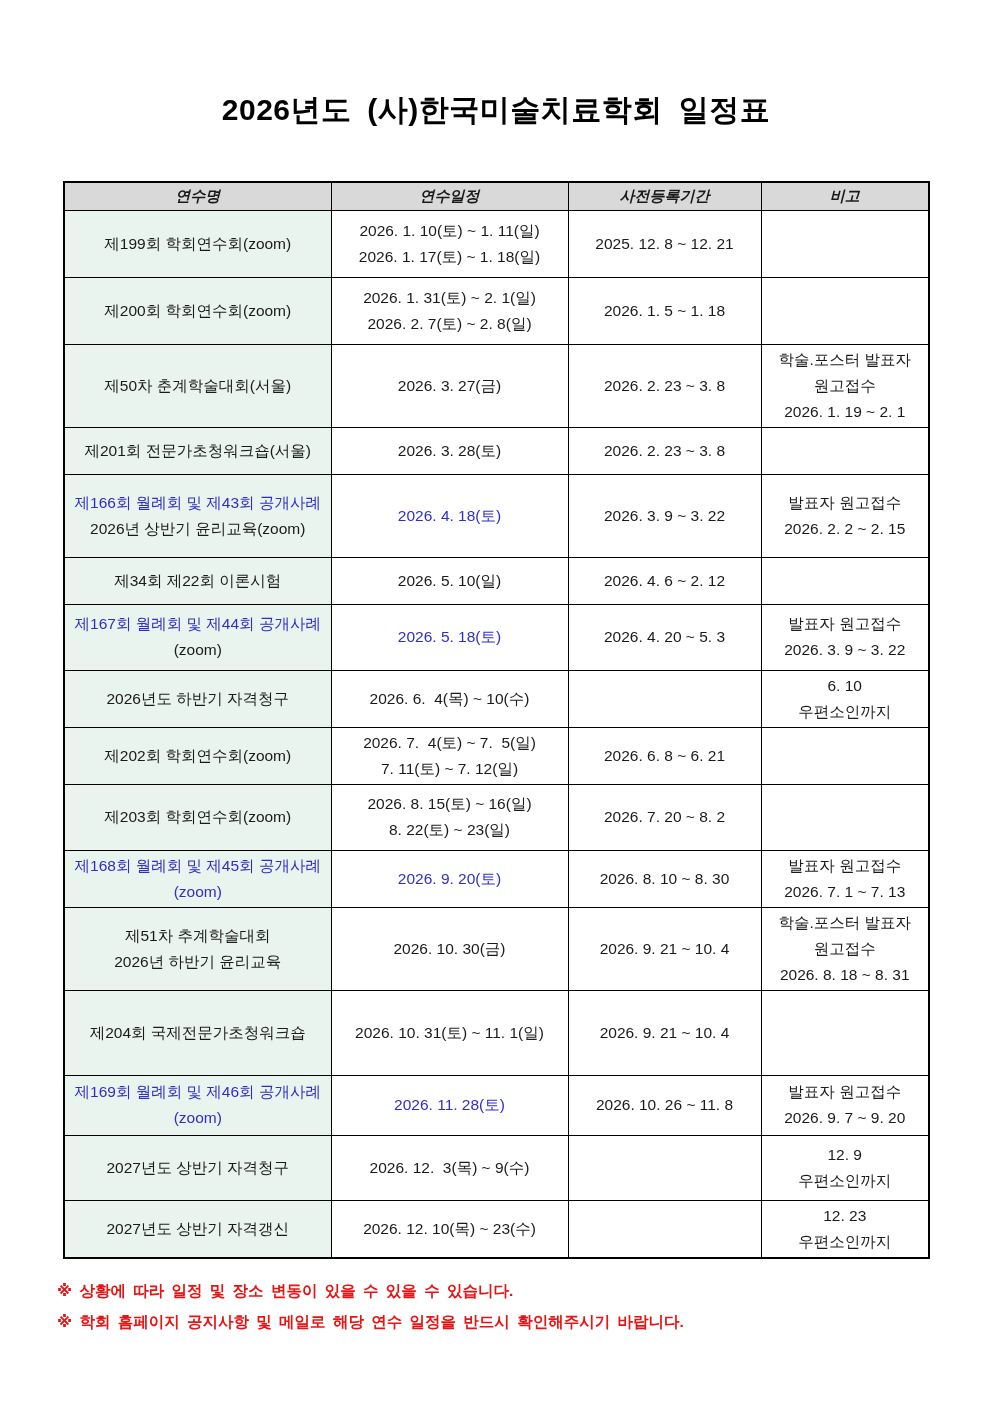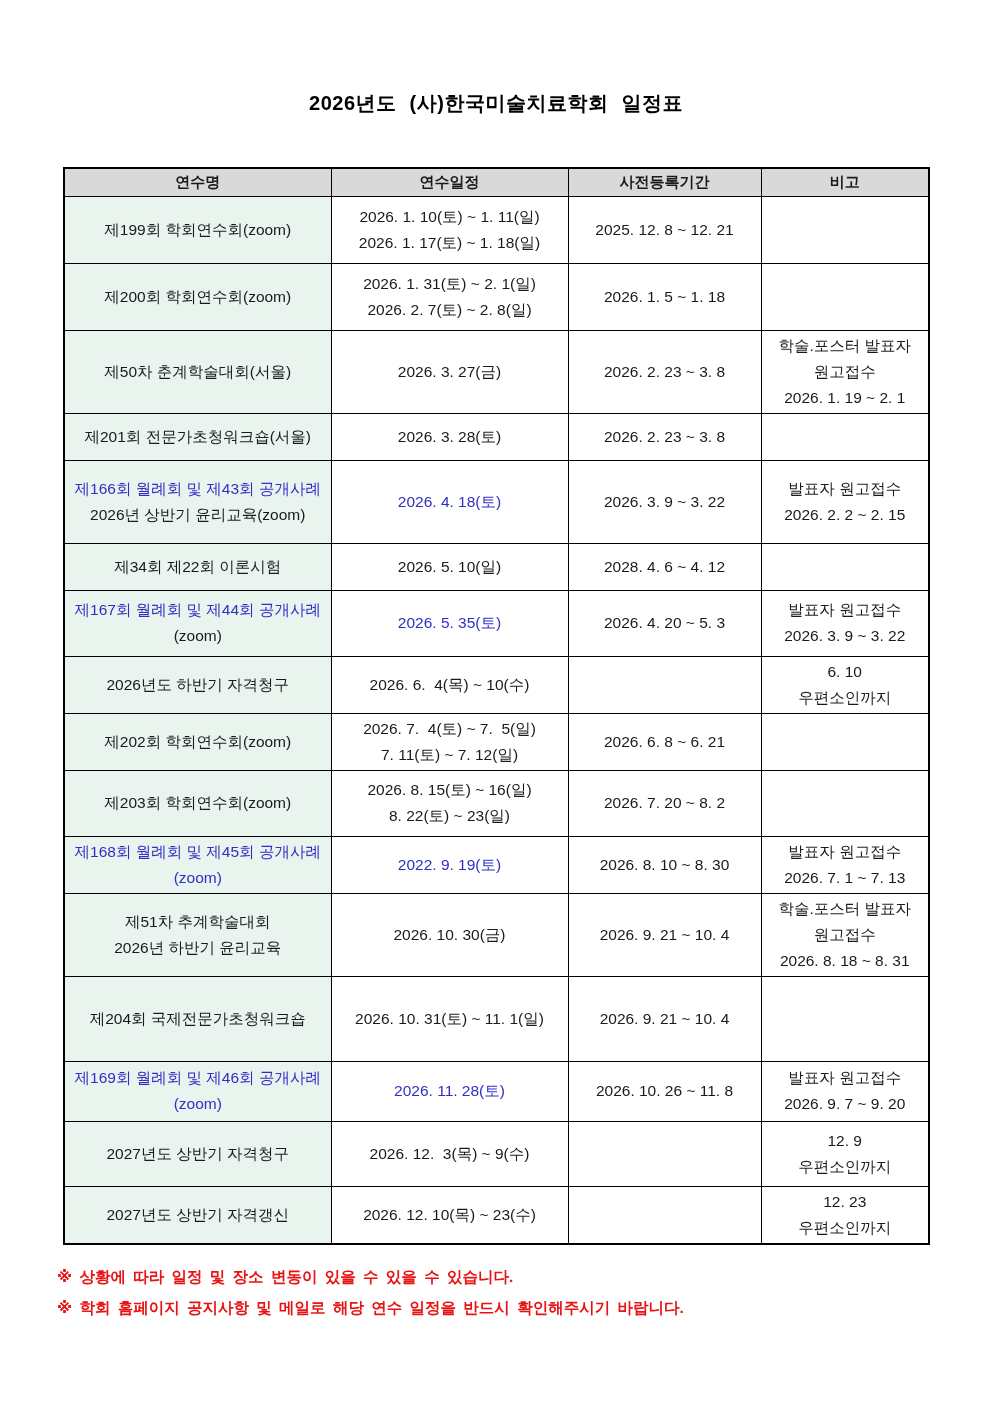--- a/index.html
+++ b/index.html
@@ -13,21 +13,21 @@
   html,body{background:#ffffff;}
   body{
     width:992px;height:1403px;
     font-family:"Liberation Sans","DejaVu Sans",sans-serif;
     color:#1a1a1a;
     overflow:hidden;
   }
   .page{width:992px;height:1403px;position:relative;padding-top:90px;}
   .doc-title{
     text-align:center;
-    font-size:20px;
+    font-size:30px;
     font-weight:bold;
     color:#000;
     letter-spacing:0.5px;
     word-spacing:7px;
   }
   table.schedule{
     border-collapse:collapse;
     table-layout:fixed;
     width:865px;
     margin:50px 0 0 63px;
@@ -39,21 +39,21 @@
     text-align:center;
     font-size:15.5px;
     line-height:26px;
     padding:2px 4px;
     overflow:hidden;
   }
   .schedule col.c1{width:267px;}
   .schedule col.c2{width:237px;}
   .schedule col.c3{width:193px;}
   .schedule col.c4{width:168px;}
-  .schedule thead tr{height:28px;}
+  .schedule thead tr{height:28px;font-style:italic;}
   .schedule th{
     background:var(--header-bg);
     font-weight:bold;
     font-size:15px;
     line-height:20px;
   }
   .schedule td.col-name{background:var(--name-col-bg);}
   .schedule td .line{white-space:pre;}
   .schedule td .blue{color:var(--accent-blue);}
   
@@ -178,31 +178,31 @@
           </td>
         </tr>
         <tr>
           <td class="col-name">
             <div class="line">제34회 제22회 이론시험</div>
           </td>
           <td class="col-schedule">
             <div class="line">2026. 5. 10(일)</div>
           </td>
           <td class="col-reg">
-            <div class="line">2028. 4. 6 ~ 4. 12</div>
+            <div class="line">2026. 4. 6 ~ 2. 12</div>
           </td>
           <td class="col-remark"></td>
         </tr>
         <tr>
           <td class="col-name">
             <div class="line blue">제167회 월례회 및 제44회 공개사례</div>
             <div class="line">(zoom)</div>
           </td>
           <td class="col-schedule">
-            <div class="line blue">2026. 5. 35(토)</div>
+            <div class="line blue">2026. 5. 18(토)</div>
           </td>
           <td class="col-reg">
             <div class="line">2026. 4. 20 ~ 5. 3</div>
           </td>
           <td class="col-remark">
             <div class="line">발표자 원고접수</div>
             <div class="line">2026. 3. 9 ~ 3. 22</div>
           </td>
         </tr>
         <tr>
@@ -243,21 +243,21 @@
             <div class="line">2026. 7. 20 ~ 8. 2</div>
           </td>
           <td class="col-remark"></td>
         </tr>
         <tr>
           <td class="col-name">
             <div class="line blue">제168회 월례회 및 제45회 공개사례</div>
             <div class="line blue">(zoom)</div>
           </td>
           <td class="col-schedule">
-            <div class="line blue">2022. 9. 19(토)</div>
+            <div class="line blue">2026. 9. 20(토)</div>
           </td>
           <td class="col-reg">
             <div class="line">2026. 8. 10 ~ 8. 30</div>
           </td>
           <td class="col-remark">
             <div class="line">발표자 원고접수</div>
             <div class="line">2026. 7. 1 ~ 7. 13</div>
           </td>
         </tr>
         <tr>

